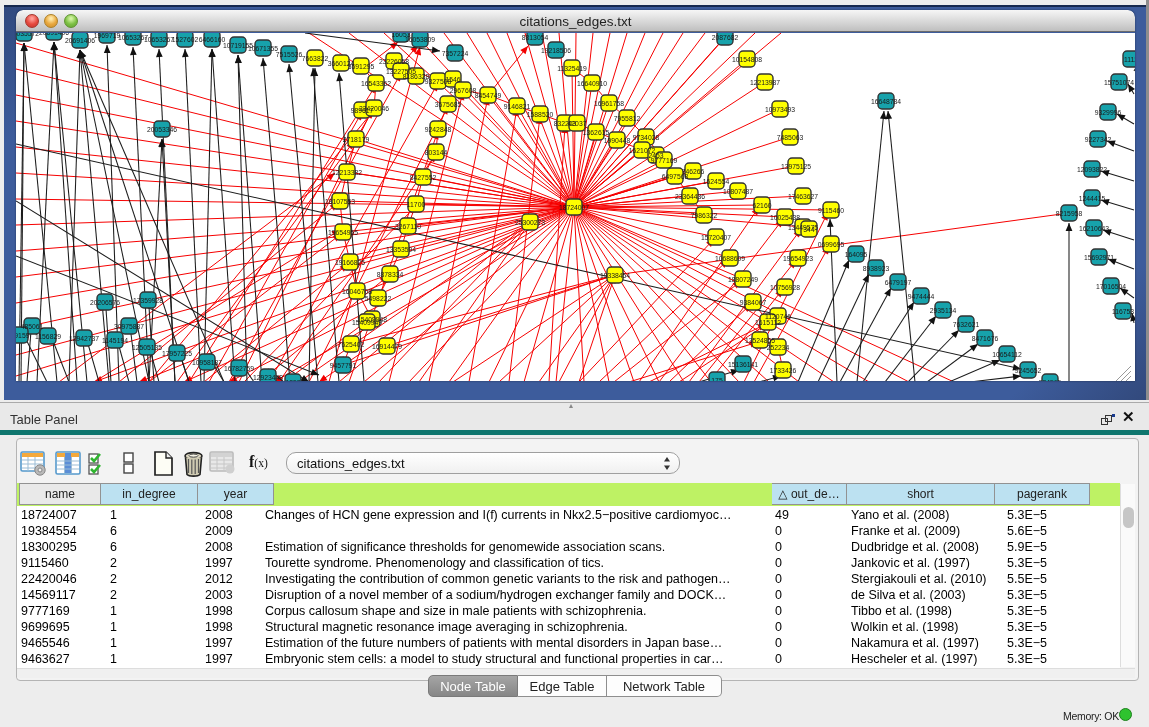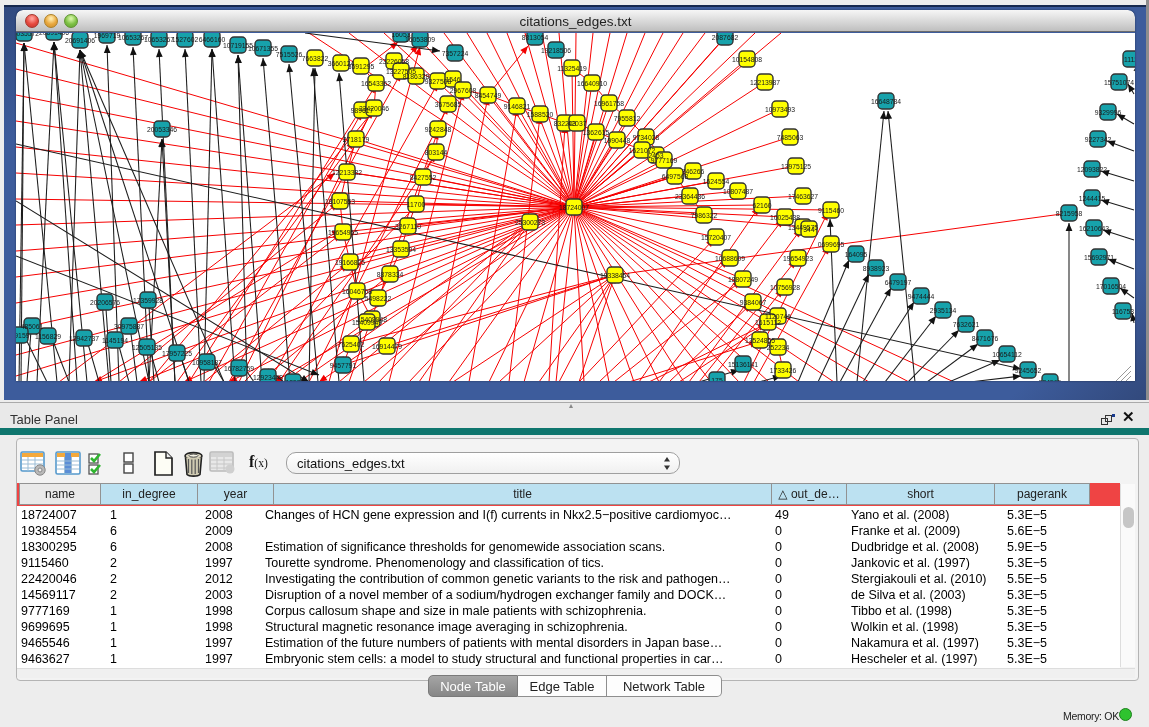--- a/index.html
+++ b/index.html
@@ -11,34 +11,34 @@
 #macwin{position:absolute;left:16px;top:10px;width:1119px;height:371px;border-radius:7px 7px 0 0;overflow:hidden;box-shadow:0 0 2px rgba(0,0,0,.5)}
 #titlebar{position:absolute;left:0;top:0;width:100%;height:22px;z-index:5;background:linear-gradient(#f6f6f6,#d8d8d8 55%,#bfbfbf);border-bottom:1px solid #6b6b6b;border-radius:7px 7px 0 0}
 #titlebar .title{position:absolute;left:0;right:0;top:4px;text-align:center;font-size:13.5px;font-weight:normal;color:#222}
 .tl{position:absolute;top:4px;width:14px;height:14px;border-radius:50%}
 #tl-r{left:9px;background:radial-gradient(circle at 50% 30%,#ff9d96 8%,#e6493e 55%,#c33730);border:1px solid #a5352c}
 #tl-y{left:28px;background:radial-gradient(circle at 50% 30%,#ffe9a8 8%,#e8a73d 55%,#cd8f2e);border:1px solid #ad7f25}
 #tl-g{left:48px;background:radial-gradient(circle at 50% 30%,#d2f3a1 8%,#7cc043 55%,#64a233);border:1px solid #5d9230}
 #canvas{position:absolute;left:0;top:23px;width:1119px;height:349px;background:#fff}
 
 #tpanel{position:absolute;left:0;top:402px;width:1149px;height:325px;background:#ededed;border-top:1px solid #aaa}
-#tphead{position:absolute;left:0;top:0;width:100%;height:32px;background:#e9e9e9;border-bottom:7px solid #0f766e}
+#tphead{position:absolute;left:0;top:0;width:100%;height:32px;background:#e9e9e9;border-bottom:5px solid #0f766e}
 #tphead .t{position:absolute;left:10px;top:9px;font-size:13px;color:#333}
 #tpfloat{position:absolute;left:1101px;top:11px;width:14px;height:14px}
 #tpfloat i{position:absolute;border:1.2px solid #333;background:transparent}
 #tpfloat .a{left:0;top:4px;width:7px;height:7px}
 #tpfloat .b{left:4px;top:1px;width:7px;height:7px}
 #tpfloat .c{left:11px;top:0;width:3px;height:3px;background:#1a3b8f;border:none}
 #tpclose{position:absolute;left:1122px;top:5px;font-size:15px;font-weight:bold;color:#111}
 #innerpanel{position:absolute;left:16px;top:35px;width:1123px;height:243px;background:#f3f3f3;border:1px solid #b4b4b4;border-radius:4px}
 .ticon{position:absolute;top:48px}
 #combo{position:absolute;left:286px;top:49px;width:394px;height:22px;background:linear-gradient(#fff,#f0f0f0);border:1px solid #9f9f9f;border-radius:10px;font-size:13px;color:#111;line-height:21px;padding-left:10px}
 #combo .ar{position:absolute;right:8px;top:3px}
 
-#thead{position:absolute;left:17px;top:483px;width:1103px;height:23px;background:#ef4444}
+#thead{position:absolute;left:17px;top:483px;width:1103px;height:23px;background:#bef264}
 .hc{position:absolute;top:0;height:22px;background:#bce1f1;border:1px solid #929292;border-left:none;font-size:12px;color:#222;text-align:center;line-height:21px}
 .hc.first{border-left:1px solid #929292;background:#e9e9e9}
 #tbody{position:absolute;left:17px;top:506px;width:1103px;height:162px;background:#fff;overflow:hidden}
 .trow{position:absolute;left:0;width:1103px;height:16px;font-size:12.5px;color:#000;white-space:nowrap}
 .trow span{position:absolute;top:0;line-height:16px}
 .c-name{left:4px}
 .c-ind{left:93px}
 .c-year{left:188px}
 .c-title{left:248px;width:500px;overflow:hidden}
 .c-out{left:758px}
@@ -886,21 +886,20 @@
 <div class="ticon" style="left:249px;top:50px;position:absolute;font-size:16px;color:#111;font-family:'Liberation Serif',serif"><b>f</b><span style="font-size:11.5px">(x)</span></div>
   <div id="combo">citations_edges.txt<span class="ar"><svg width="8" height="15" viewBox="0 0 8 15">
             <path d="M4 1 7 5.5H1z" fill="#333"></path>
             <path d="M4 14 1 9.5h6z" fill="#333"></path>
           </svg></span></div>
 </div>
 <div id="thead">
   <div class="hc first" style="left:2px;width:82px">name</div>
   <div class="hc" style="left:84px;width:97px">in_degree</div>
   <div class="hc" style="left:181px;width:76px">year</div>
-  <div class="hc" style="left:257px;width:498px">title</div>
   <div class="hc" style="left:755px;width:75px">△ out_de…</div>
   <div class="hc" style="left:830px;width:148px">short</div>
   <div class="hc" style="left:978px;width:95px">pagerank</div>
 </div>
 <div id="tbody">
       <div class="trow" style="top:1px">
 <span class="c-name">18724007</span>
         <span class="c-ind">1</span>
         <span class="c-year">2008</span>
         <span class="c-title">Changes of HCN gene expression and I(f) currents in Nkx2.5−positive cardiomyoc…</span>

